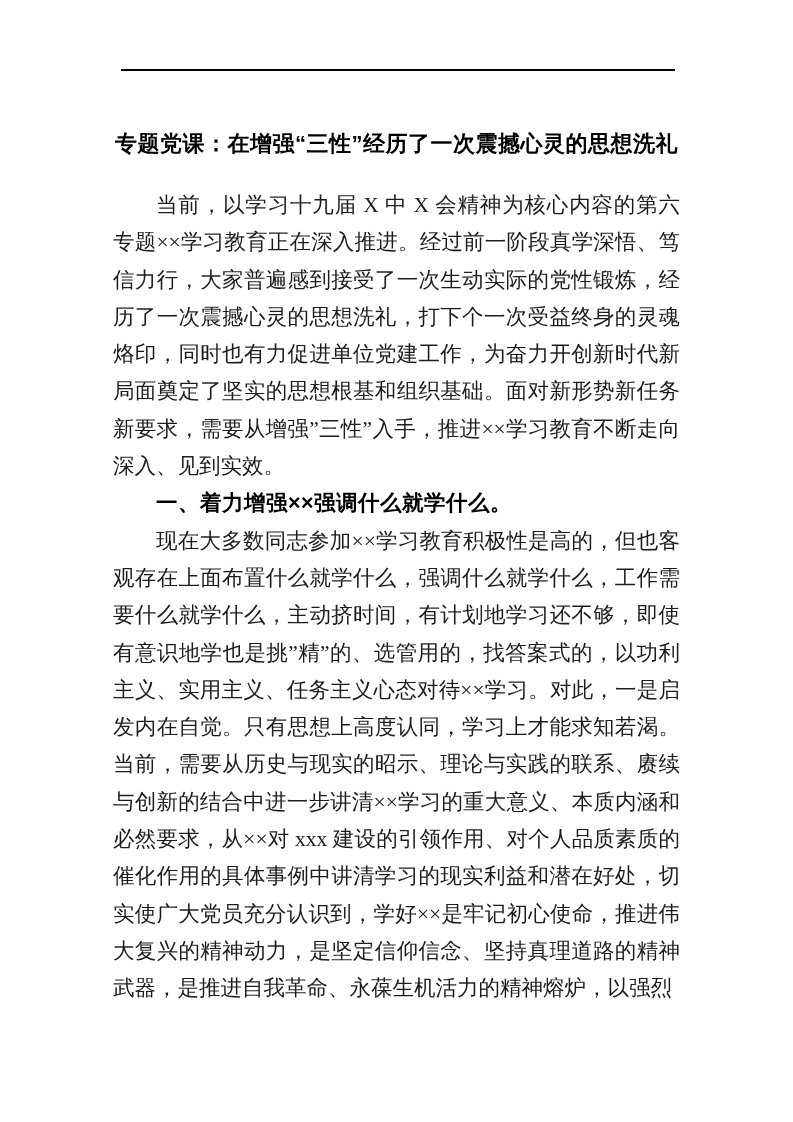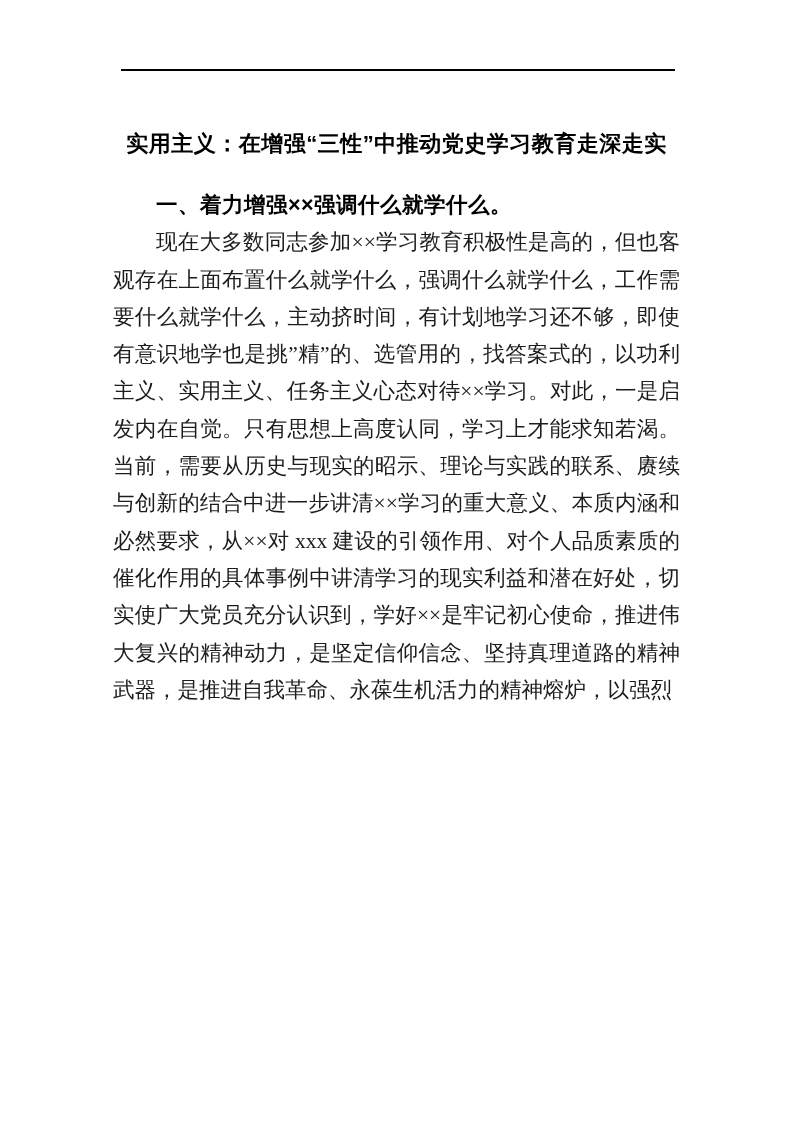--- a/index.html
+++ b/index.html
@@ -60,17 +60,18 @@
     margin: 0;
     letter-spacing: 0.5px;
   }
 </style>
 </head>
 <body>
 
 <div class="page">
   <div class="header-rule"></div>
   <div class="content">
-    <h1 class="doc-title">实用主义：在增强“三性”中推动党史学习教育走深走实</h1>
+    <h1 class="doc-title">专题党课：在增强“三性”经历了一次震撼心灵的思想洗礼</h1>
+    <p class="body-para">当前，以学习十九届 X 中 X 会精神为核心内容的第六专题××学习教育正在深入推进。经过前一阶段真学深悟、笃信力行，大家普遍感到接受了一次生动实际的党性锻炼，经历了一次震撼心灵的思想洗礼，打下个一次受益终身的灵魂烙印，同时也有力促进单位党建工作，为奋力开创新时代新局面奠定了坚实的思想根基和组织基础。面对新形势新任务新要求，需要从增强”三性”入手，推进××学习教育不断走向深入、见到实效。</p>
     <h2 class="section-heading">一、着力增强××强调什么就学什么。</h2>
     <p class="body-para">现在大多数同志参加××学习教育积极性是高的，但也客观存在上面布置什么就学什么，强调什么就学什么，工作需要什么就学什么，主动挤时间，有计划地学习还不够，即使有意识地学也是挑”精”的、选管用的，找答案式的，以功利主义、实用主义、任务主义心态对待××学习。对此，一是启发内在自觉。只有思想上高度认同，学习上才能求知若渴。当前，需要从历史与现实的昭示、理论与实践的联系、赓续与创新的结合中进一步讲清××学习的重大意义、本质内涵和必然要求，从××对 xxx 建设的引领作用、对个人品质素质的催化作用的具体事例中讲清学习的现实利益和潜在好处，切实使广大党员充分认识到，学好××是牢记初心使命，推进伟大复兴的精神动力，是坚定信仰信念、坚持真理道路的精神武器，是推进自我革命、永葆生机活力的精神熔炉，以强烈</p>
   </div>
 </div>
 
 </body></html>

